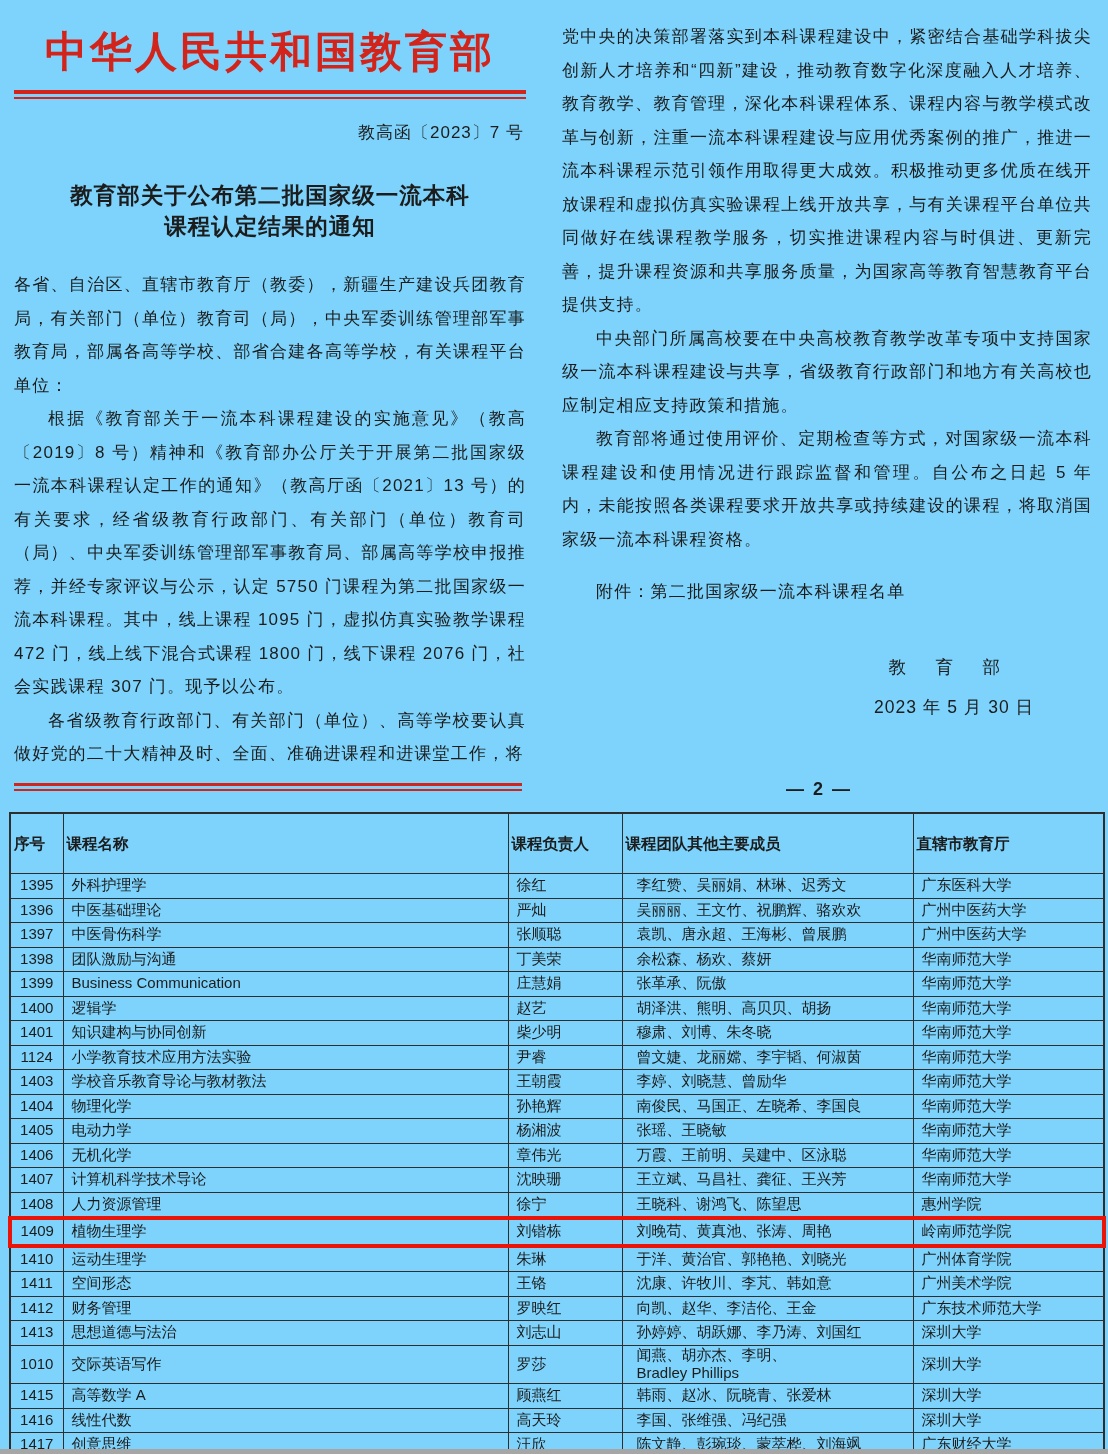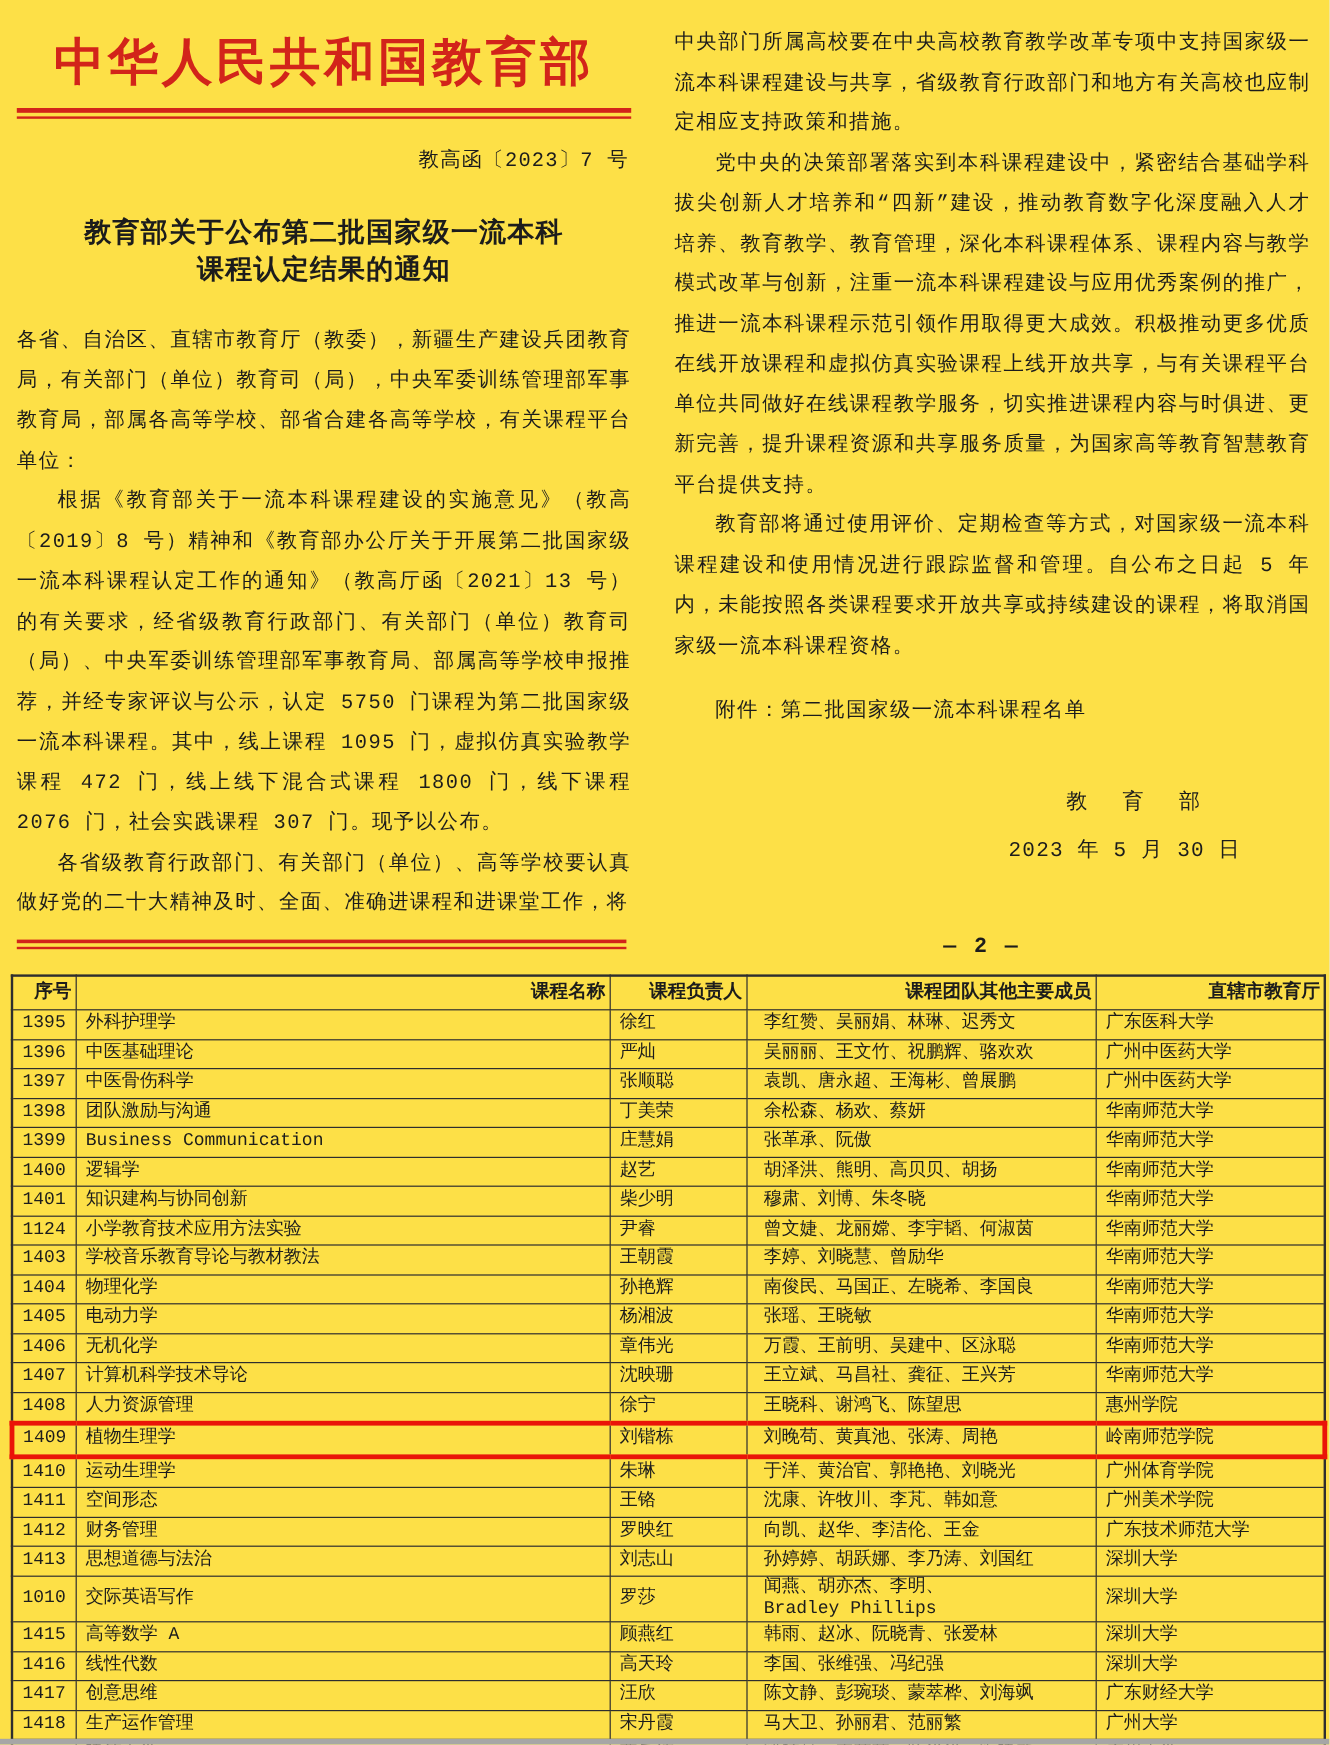--- a/index.html
+++ b/index.html
@@ -1,19 +1,19 @@
 <!DOCTYPE html>
 <html style="--accent: #d2241a; --highlight: #ea1408;"><head>
 <meta charset="utf-8">
 <style>
   html,body { margin:0; padding:0; background:#e9e9e9; }
   .page {
     position:relative; width:1108px; height:1454px; margin:0 auto;
-    background:#fde047; overflow:hidden; color:#1c1c1c;
-    font-family:Liberation Mono, monospace;
+    background:#7dd3fc; overflow:hidden; color:#1c1c1c;
+    font-family:Liberation Sans, sans-serif;
   }
   
   .col-left { position:absolute; left:14px; top:0; width:512px; }
   .masthead {
     margin-top:24px; text-align:center; color:var(--accent,#d2241a);
     font-size:42px; font-weight:bold; letter-spacing:3px; white-space:nowrap;
   }
   .red-rule { margin-top:10px; height:3px;
     border-top:4px solid var(--accent,#d2241a);
     border-bottom:2px solid var(--accent,#d2241a); }
@@ -36,21 +36,21 @@
   
   .course-table {
     position:absolute; left:8px; top:812px; width:1094px;
     border-collapse:collapse; table-layout:fixed; font-size:15px;
     border:2px solid #2e2e2e;
   }
   .course-table th, .course-table td {
     border:1px solid #2e2e2e; padding:0 8px; height:23.5px;
     line-height:1.25; overflow:hidden; vertical-align:middle;
   }
-  .course-table thead th { height:27px; font-weight:bold; text-align:right; font-size:15.5px; padding:0 3px; }
+  .course-table thead th { height:27px; font-weight:bold; text-align:left; font-size:15.5px; padding:16px 3px; }
   td.c-id { text-align:center; padding:0 2px; }
   td.c-members { white-space:pre-line;padding-left:14px; }
   tr.highlighted td { border-top:4px solid var(--highlight,#ea1408); border-bottom:4px solid var(--highlight,#ea1408); }
   tr.highlighted td:first-child { border-left:4px solid var(--highlight,#ea1408); }
   tr.highlighted td:last-child  { border-right:4px solid var(--highlight,#ea1408);margin-left:16px; }
   .scan-shadow { position:absolute; left:0; right:0; bottom:0; height:5px; background:#a6a6a6; }
 </style>
 </head>
 <body>
 
@@ -68,23 +68,23 @@
   <p>各省、自治区、直辖市教育厅（教委），新疆生产建设兵团教育局，有关部门（单位）教育司（局），中央军委训练管理部军事教育局，部属各高等学校、部省合建各高等学校，有关课程平台单位：</p>
 
   <p>根据《教育部关于一流本科课程建设的实施意见》（教高〔2019〕8 号）精神和《教育部办公厅关于开展第二批国家级一流本科课程认定工作的通知》（教高厅函〔2021〕13 号）的有关要求，经省级教育行政部门、有关部门（单位）教育司（局）、中央军委训练管理部军事教育局、部属高等学校申报推荐，并经专家评议与公示，认定 5750 门课程为第二批国家级一流本科课程。其中，线上课程 1095 门，虚拟仿真实验教学课程 472 门，线上线下混合式课程 1800 门，线下课程 2076 门，社会实践课程 307 门。现予以公布。</p>
 
   <p>各省级教育行政部门、有关部门（单位）、高等学校要认真做好党的二十大精神及时、全面、准确进课程和进课堂工作，将</p>
 </div>
   </div>
 
   <div class="col-right">
     <div class="body-text">
+  <p>党中央的决策部署落实到本科课程建设中，紧密结合基础学科拔尖创新人才培养和“四新”建设，推动教育数字化深度融入人才培养、教育教学、教育管理，深化本科课程体系、课程内容与教学模式改革与创新，注重一流本科课程建设与应用优秀案例的推广，推进一流本科课程示范引领作用取得更大成效。积极推动更多优质在线开放课程和虚拟仿真实验课程上线开放共享，与有关课程平台单位共同做好在线课程教学服务，切实推进课程内容与时俱进、更新完善，提升课程资源和共享服务质量，为国家高等教育智慧教育平台提供支持。</p>
+
   <p>中央部门所属高校要在中央高校教育教学改革专项中支持国家级一流本科课程建设与共享，省级教育行政部门和地方有关高校也应制定相应支持政策和措施。</p>
-
-  <p>党中央的决策部署落实到本科课程建设中，紧密结合基础学科拔尖创新人才培养和“四新”建设，推动教育数字化深度融入人才培养、教育教学、教育管理，深化本科课程体系、课程内容与教学模式改革与创新，注重一流本科课程建设与应用优秀案例的推广，推进一流本科课程示范引领作用取得更大成效。积极推动更多优质在线开放课程和虚拟仿真实验课程上线开放共享，与有关课程平台单位共同做好在线课程教学服务，切实推进课程内容与时俱进、更新完善，提升课程资源和共享服务质量，为国家高等教育智慧教育平台提供支持。</p>
 
   <p>教育部将通过使用评价、定期检查等方式，对国家级一流本科课程建设和使用情况进行跟踪监督和管理。自公布之日起 5 年内，未能按照各类课程要求开放共享或持续建设的课程，将取消国家级一流本科课程资格。</p>
 </div>
     <p class="attachment">附件：第二批国家级一流本科课程名单</p>
     <div class="signature">
       <div class="signer">教　育　部</div>
       <div class="sign-date">2023 年 5 月 30 日</div>
     </div>
   </div>
 

